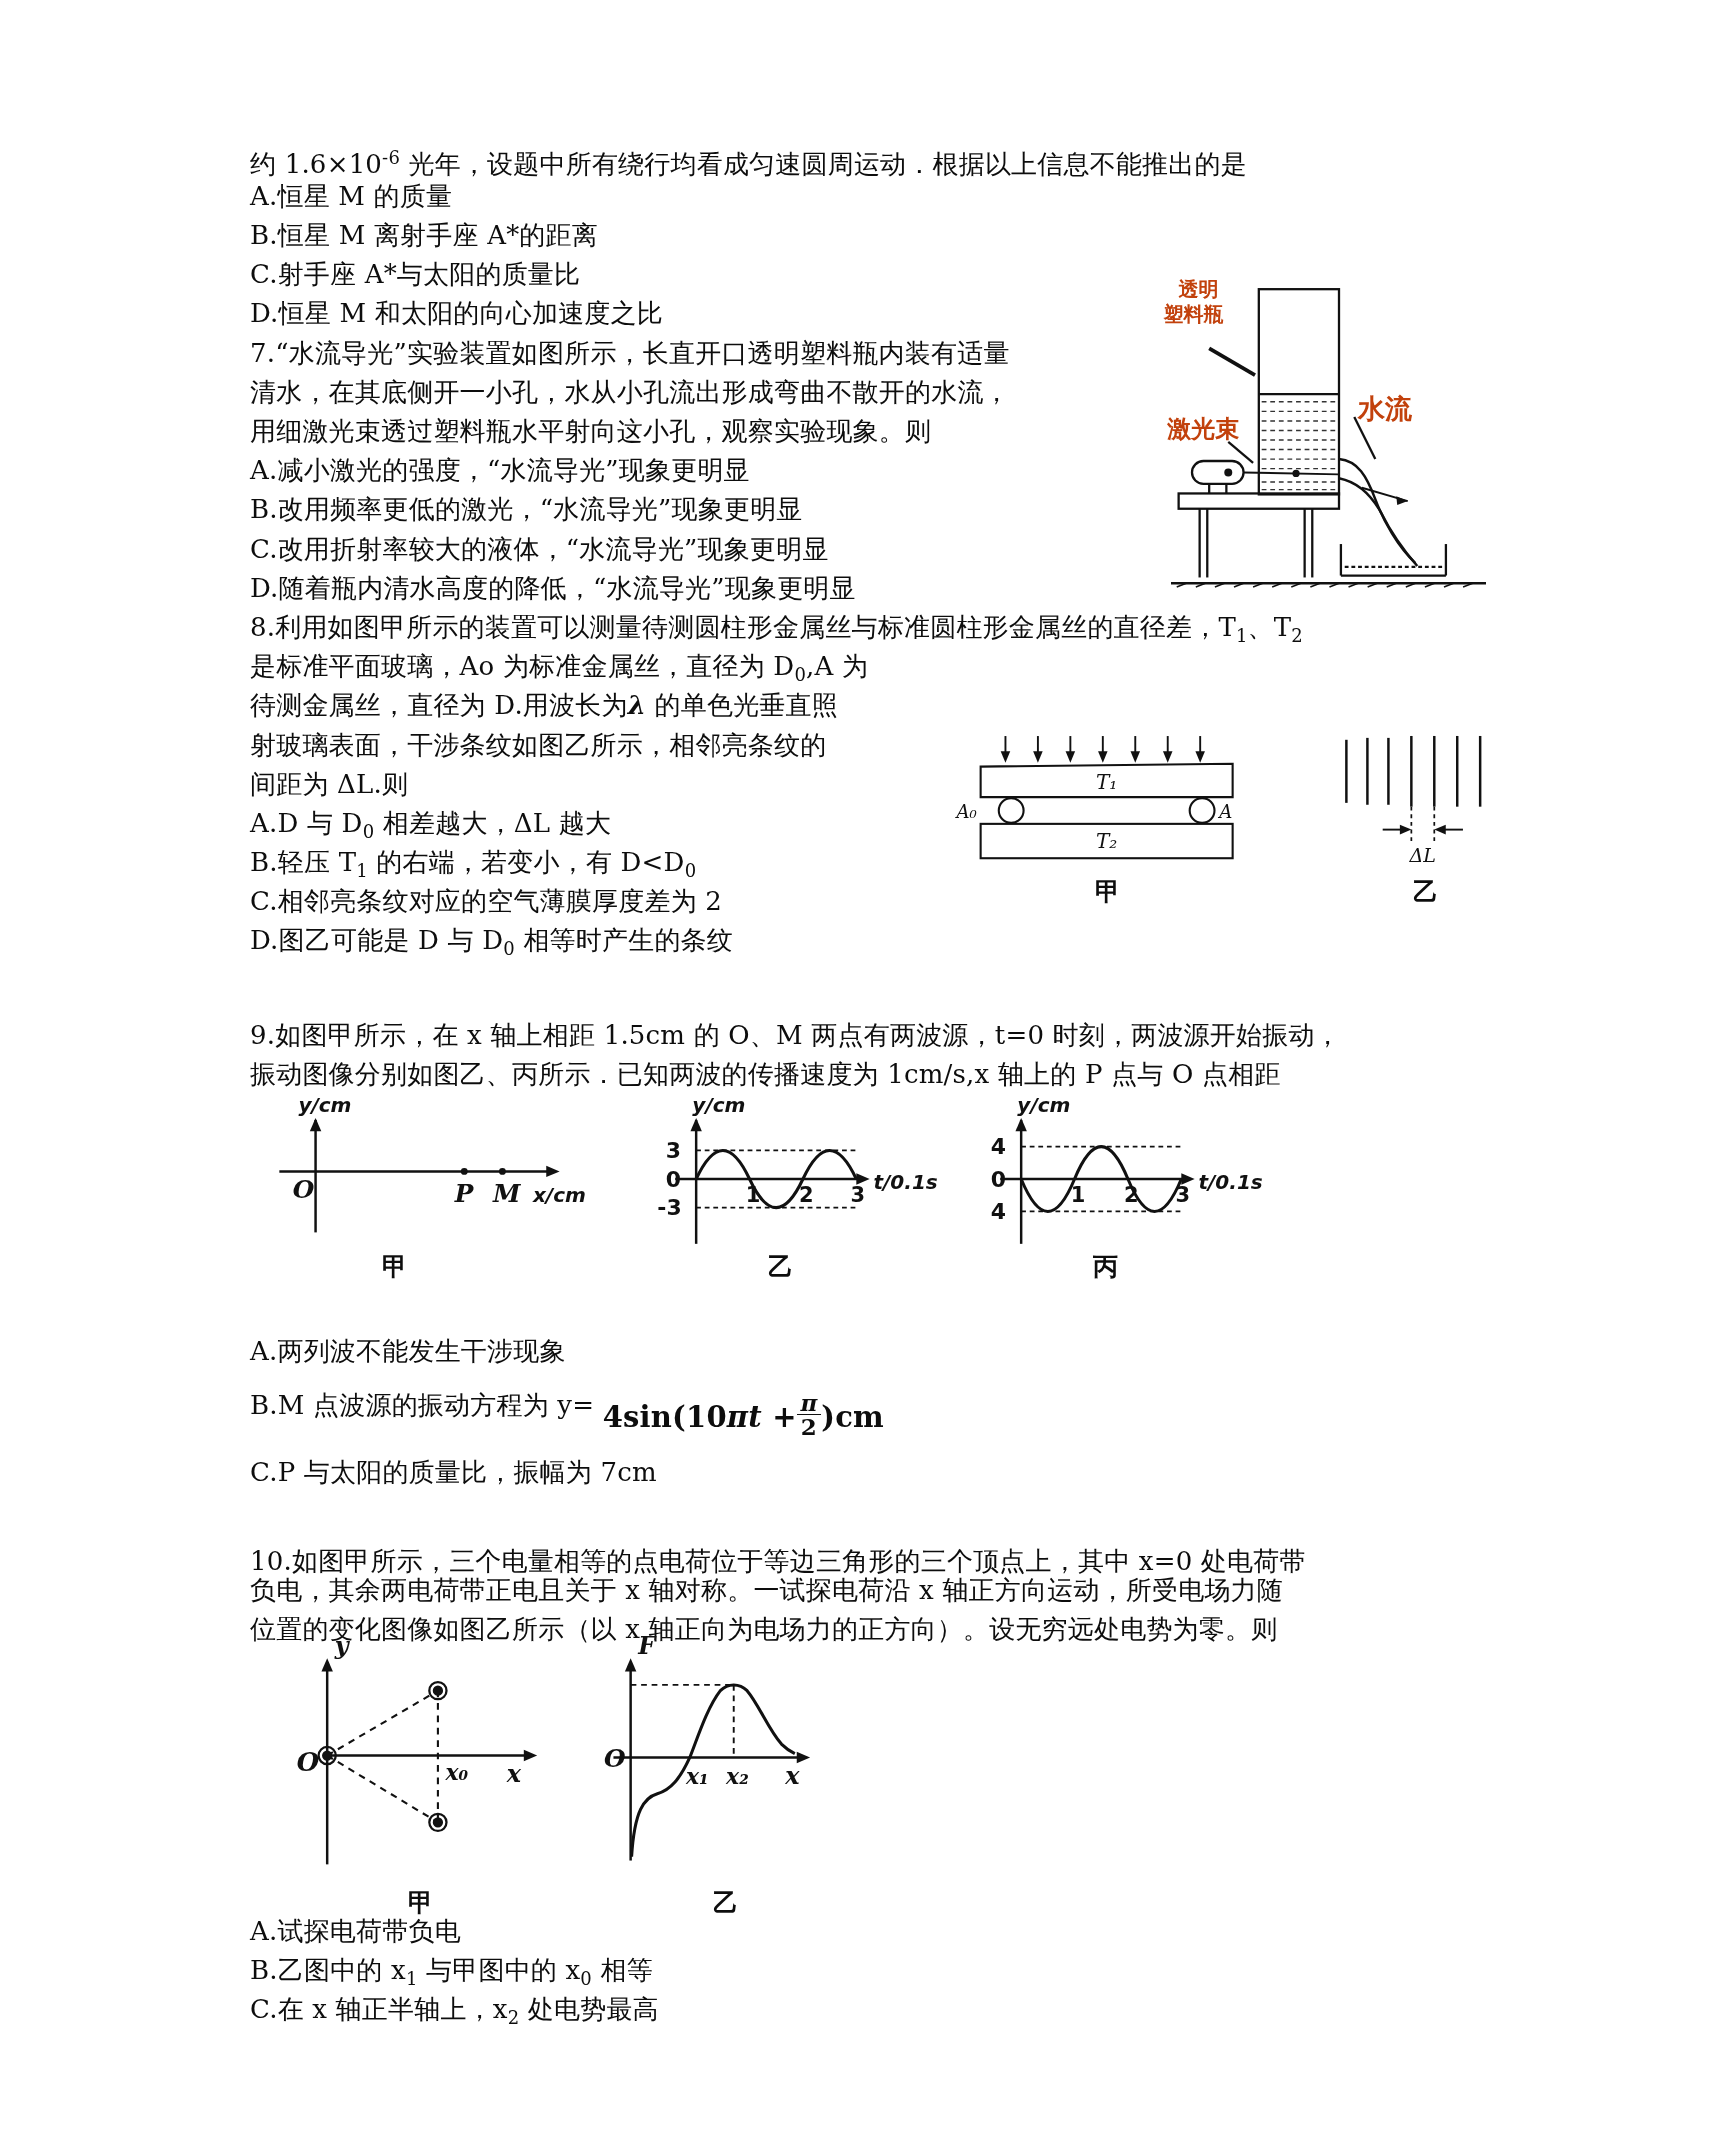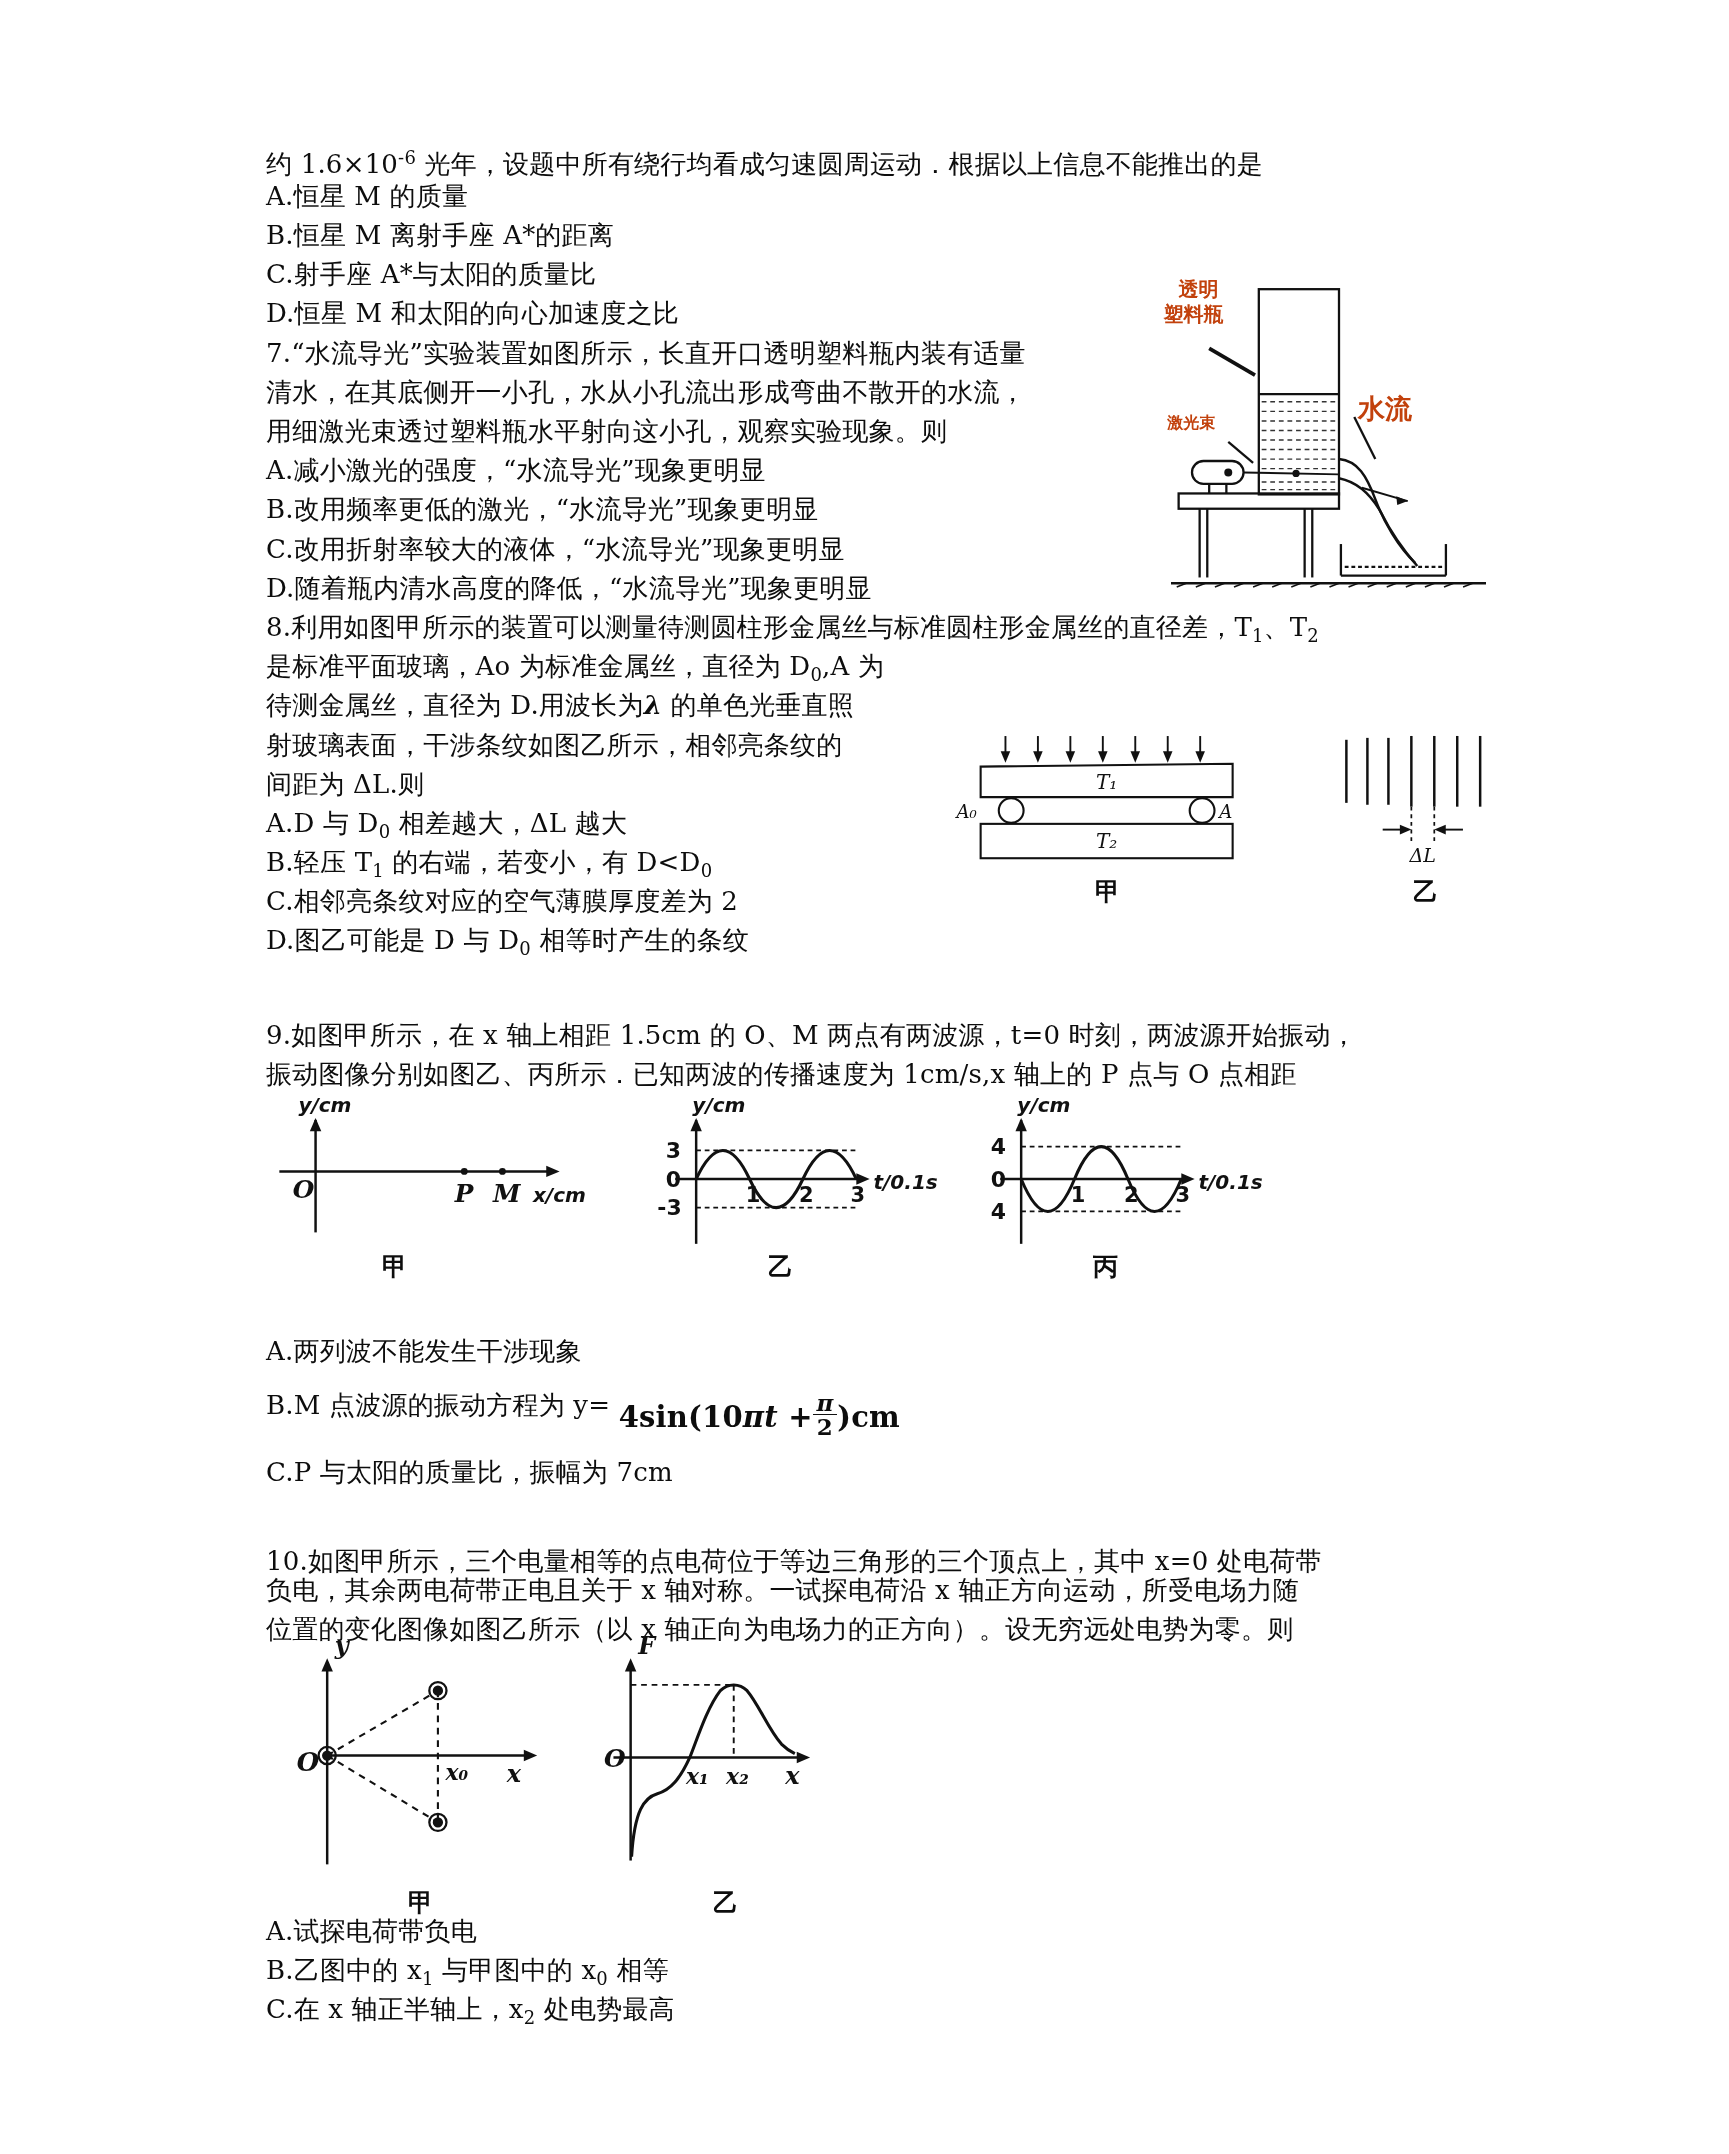--- a/index.html
+++ b/index.html
@@ -13,21 +13,21 @@
   .page{position:absolute;inset:0;}
 
   
   .txt{
     position:absolute;
     font-size:26px;
     line-height:39px;
     letter-spacing:0.2px;
     white-space:nowrap;
   }
-  .col{ left:266px; }
+  .col{ left:250px; }
   .sub{ font-size:18px; vertical-align:-5.7px; }
   .sup{ font-size:18px; vertical-align:8.6px; }
   .ital{ font-style:italic; }
 
   
   .fig{position:absolute;}
   .lbl{
     position:absolute;
     font-family:"DejaVu Serif","Liberation Serif",serif;
     color:#c2410c;
@@ -138,21 +138,21 @@
         <line x1="95" y1="176" x2="173" y2="176"></line>
           <line x1="95" y1="186" x2="173" y2="186"></line>
         <line x1="95" y1="196" x2="173" y2="196"></line>
           <line x1="95" y1="206" x2="173" y2="206"></line>
         <line x1="95" y1="220" x2="173" y2="220"></line>
           <line x1="95" y1="228" x2="173" y2="228"></line>
       </g>
     </svg>
     <div class="lbl cn-lbl" style="left:7.6px;top:3.8px;font-size:20px;">透明</div>
     <div class="lbl cn-lbl" style="left:-7.6px;top:29px;font-size:20px;">塑料瓶</div>
-    <div class="lbl cn-lbl" style="left:-3.8px;top:141px;font-size:16px;">激光束</div>
+    <div class="lbl cn-lbl" style="left:-3.8px;top:141px;font-size:24px;">激光束</div>
     <div class="lbl cn-lbl" style="left:187px;top:119px;font-size:27px;">水流</div>
   </div>
 
   <div class="txt col" style="top:608px;">
     <span>8.利用如图甲所示的装置可以测量待测圆柱形金属丝与标准圆柱形金属丝的直径差，T</span><span class="sub">1</span><span>、T</span><span class="sub">2</span>
   </div>
   <div class="txt col" style="top:647px;">
     <span>是标准平面玻璃，Ao 为标准金属丝，直径为 D</span><span class="sub">0</span><span>,A 为</span>
   </div>
   <div class="txt col" style="top:686px;">

